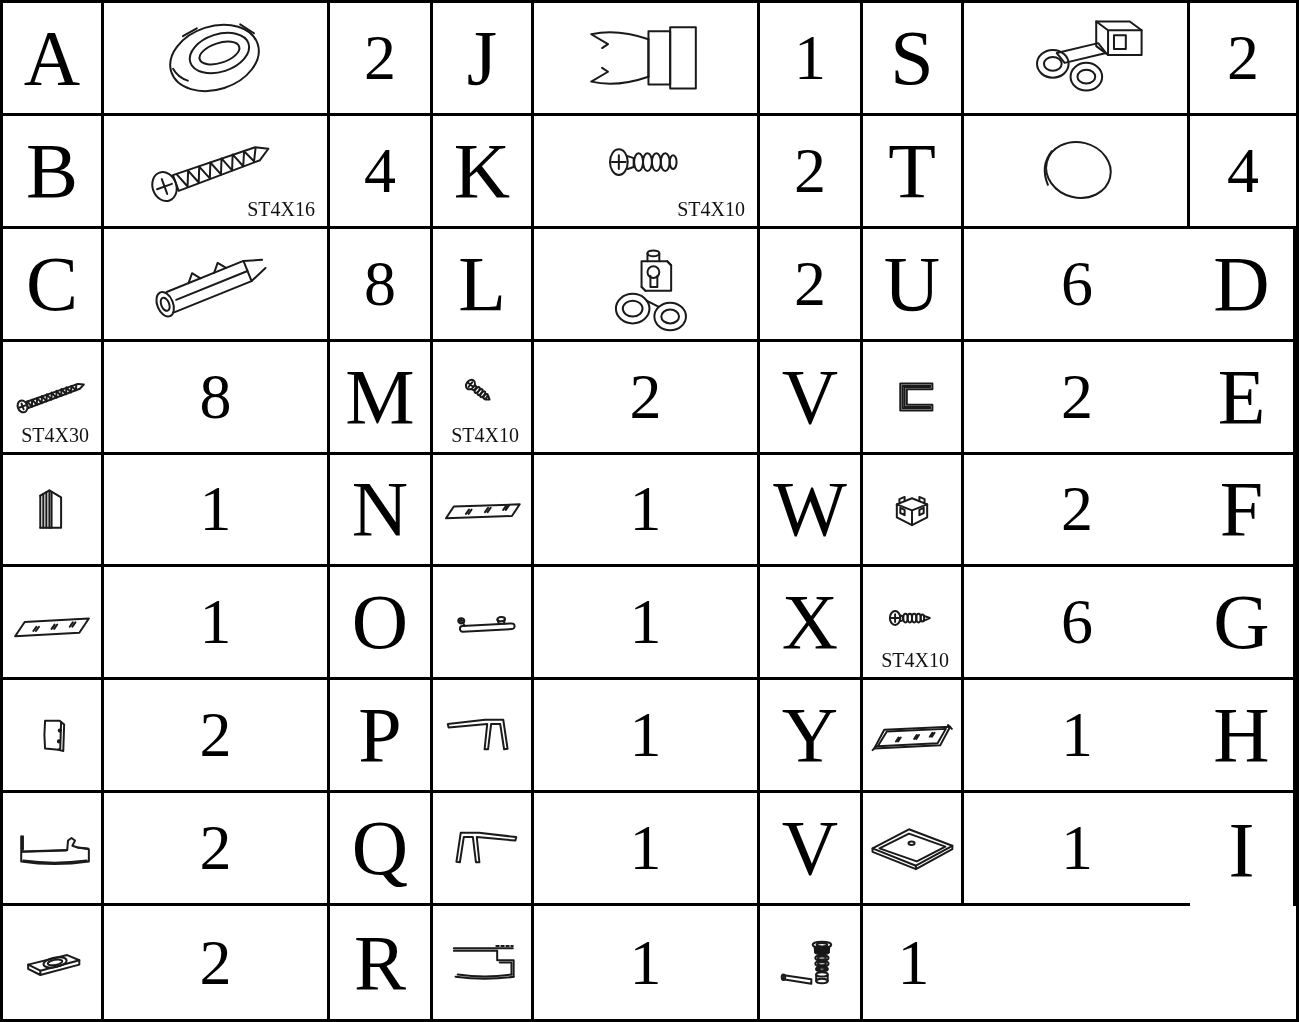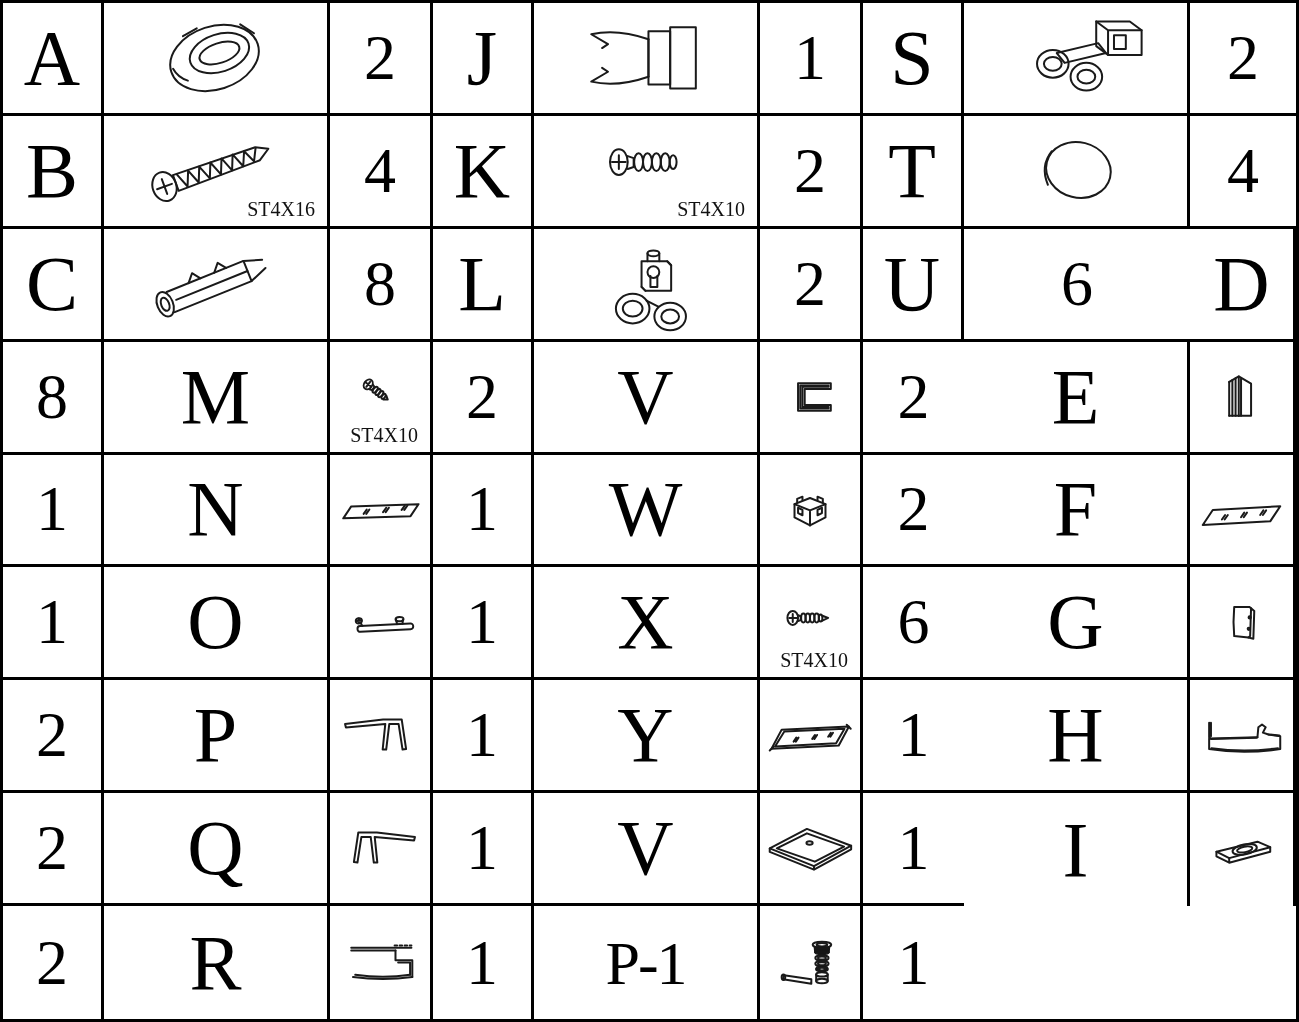--- a/index.html
+++ b/index.html
@@ -171,20 +171,31 @@
   <div class="c lt">
         <span>U</span>
       </div>
   <div class="c qt no-r">
         <span>6</span>
       </div>
 
   <div class="c lt">
         <span>D</span>
       </div>
+  <div class="c im">
+    <svg viewBox="0 0 226 110">
+      <g transform="rotate(-20 113 50)">
+        <ellipse class="ln" cx="40" cy="52" rx="11" ry="14"></ellipse>
+        <path class="ln" d="M33,52 h14 M40,45 v14"></path>
+        <path class="ln" d="M51,45 L178,47 L190,53 L178,59 L51,60 Z"></path>
+        <path class="ln" d="M54,45 L60,60 L66,45 L72,60 L78,45 L84,60 L90,45 L96,60 L102,45 L108,60 L114,45 L120,60 L126,45 L132,60 L138,45 L144,60 L150,45 L156,60 L162,46 L168,59 L174,47"></path>
+      </g>
+    </svg>
+    <span class="size-label">ST4X30</span>
+  </div>
   <div class="c qt">
         <span>8</span>
       </div>
 
   <div class="c lt">
         <span>M</span>
       </div>
   <div class="c im">
     <svg viewBox="0 0 226 110">
       <g transform="rotate(38 110 45)">
@@ -427,23 +438,20 @@
       <line class="ln" x1="146" y1="17" x2="184" y2="17" stroke-dasharray="2.5,2.5"></line>
       <path class="ln" d="M148,28 L148,50 L186,50 L186,88"></path>
       <path class="ln" d="M154,55 L181,55 L181,83"></path>
       <path class="ln" d="M186,88 Q120,97 52,88 M181,83 Q120,92 57,83"></path>
     </svg>
   </div>
   <div class="c qt no-b">
         <span>1</span>
       </div>
 
-  <div class="c lt no-b">
-        <span class="sm">P-1</span>
-      </div>
   <div class="c im no-b">
     <svg viewBox="0 0 226 110">
       <ellipse class="ln" cx="140" cy="15" rx="21" ry="7"></ellipse>
       <ellipse class="ln" cx="140" cy="15" rx="12" ry="4"></ellipse>
       <path class="fl" d="M123,20 L157,20 L156,32 L124,32 Z"></path>
       <ellipse class="fl" cx="140" cy="32" rx="16" ry="5"></ellipse>
       <ellipse class="ln" cx="140" cy="45" rx="15" ry="6"></ellipse>
           <ellipse class="ln" cx="140" cy="45" rx="9" ry="3.5"></ellipse>
       <ellipse class="ln" cx="140" cy="58" rx="15" ry="6"></ellipse>
           <ellipse class="ln" cx="140" cy="58" rx="9" ry="3.5"></ellipse>

